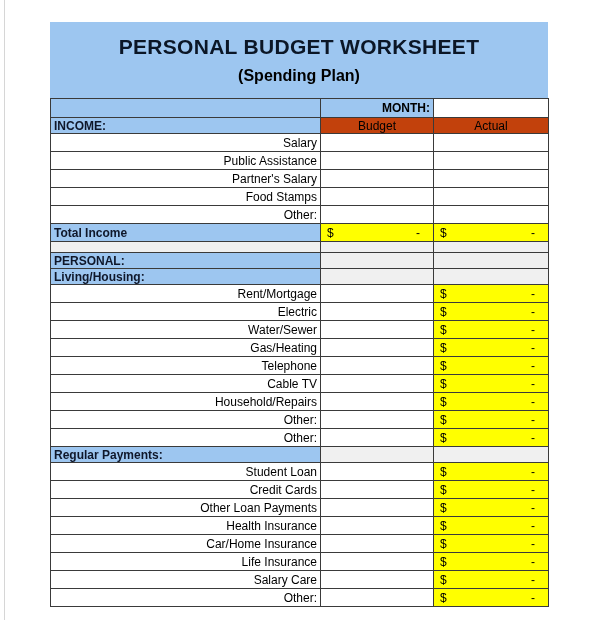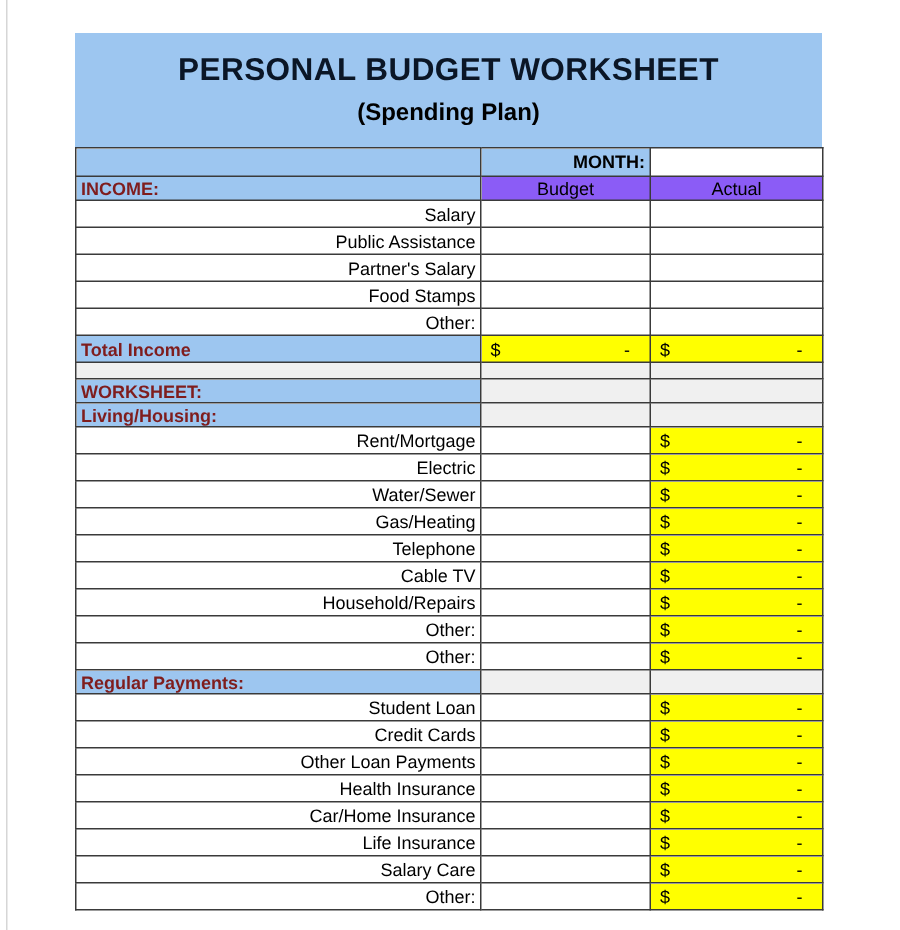--- a/index.html
+++ b/index.html
@@ -25,24 +25,24 @@
   td{
     border:1px solid #3a3a3a;font-size:12px;height:18px;
     padding:0 3px;box-sizing:border-box;vertical-align:middle;
     overflow:hidden;white-space:nowrap;
   }
   tr.h-month td{height:19px;}
   tr.h-sect td{height:16px;}
   tr.h-blank td{height:11px;}
 
   .blue{background:#9DC6F0;}
-  .gray{background:#8b5cf6;text-align:center;}
+  .gray{background:#c2410c;text-align:center;}
   .lgray{background:#F0F0F0;}
   .yellow{background:#FFFF00;}
-  .sect{font-weight:bold;color:#7f1d1d;}
+  .sect{font-weight:bold;color:#0f172a;}
   .lbl{text-align:right;padding-right:3px;}
   .right{text-align:right;margin-left:40px;}
   .bold{font-weight:bold;}
   .mny{display:flex;justify-content:space-between;align-items:center;width:100%;}
   .mny .cur{padding-left:3px;}
   .mny .amt{padding-right:10px;}
 </style>
 </head>
 <body>
 
@@ -118,21 +118,21 @@
         </td>
       </tr>
 
       <tr class="h-blank">
         <td class="lgray"></td>
         <td class="lgray"></td>
         <td class="lgray"></td>
       </tr>
 
       <tr class="h-sect">
-        <td class="blue sect">WORKSHEET:</td>
+        <td class="blue sect">PERSONAL:</td>
         <td class="lgray"></td>
         <td class="lgray"></td>
       </tr>
 
       <tr class="h-sect">
         <td class="blue sect">Living/Housing:</td>
         <td class="lgray"></td>
         <td class="lgray"></td>
       </tr>
 

